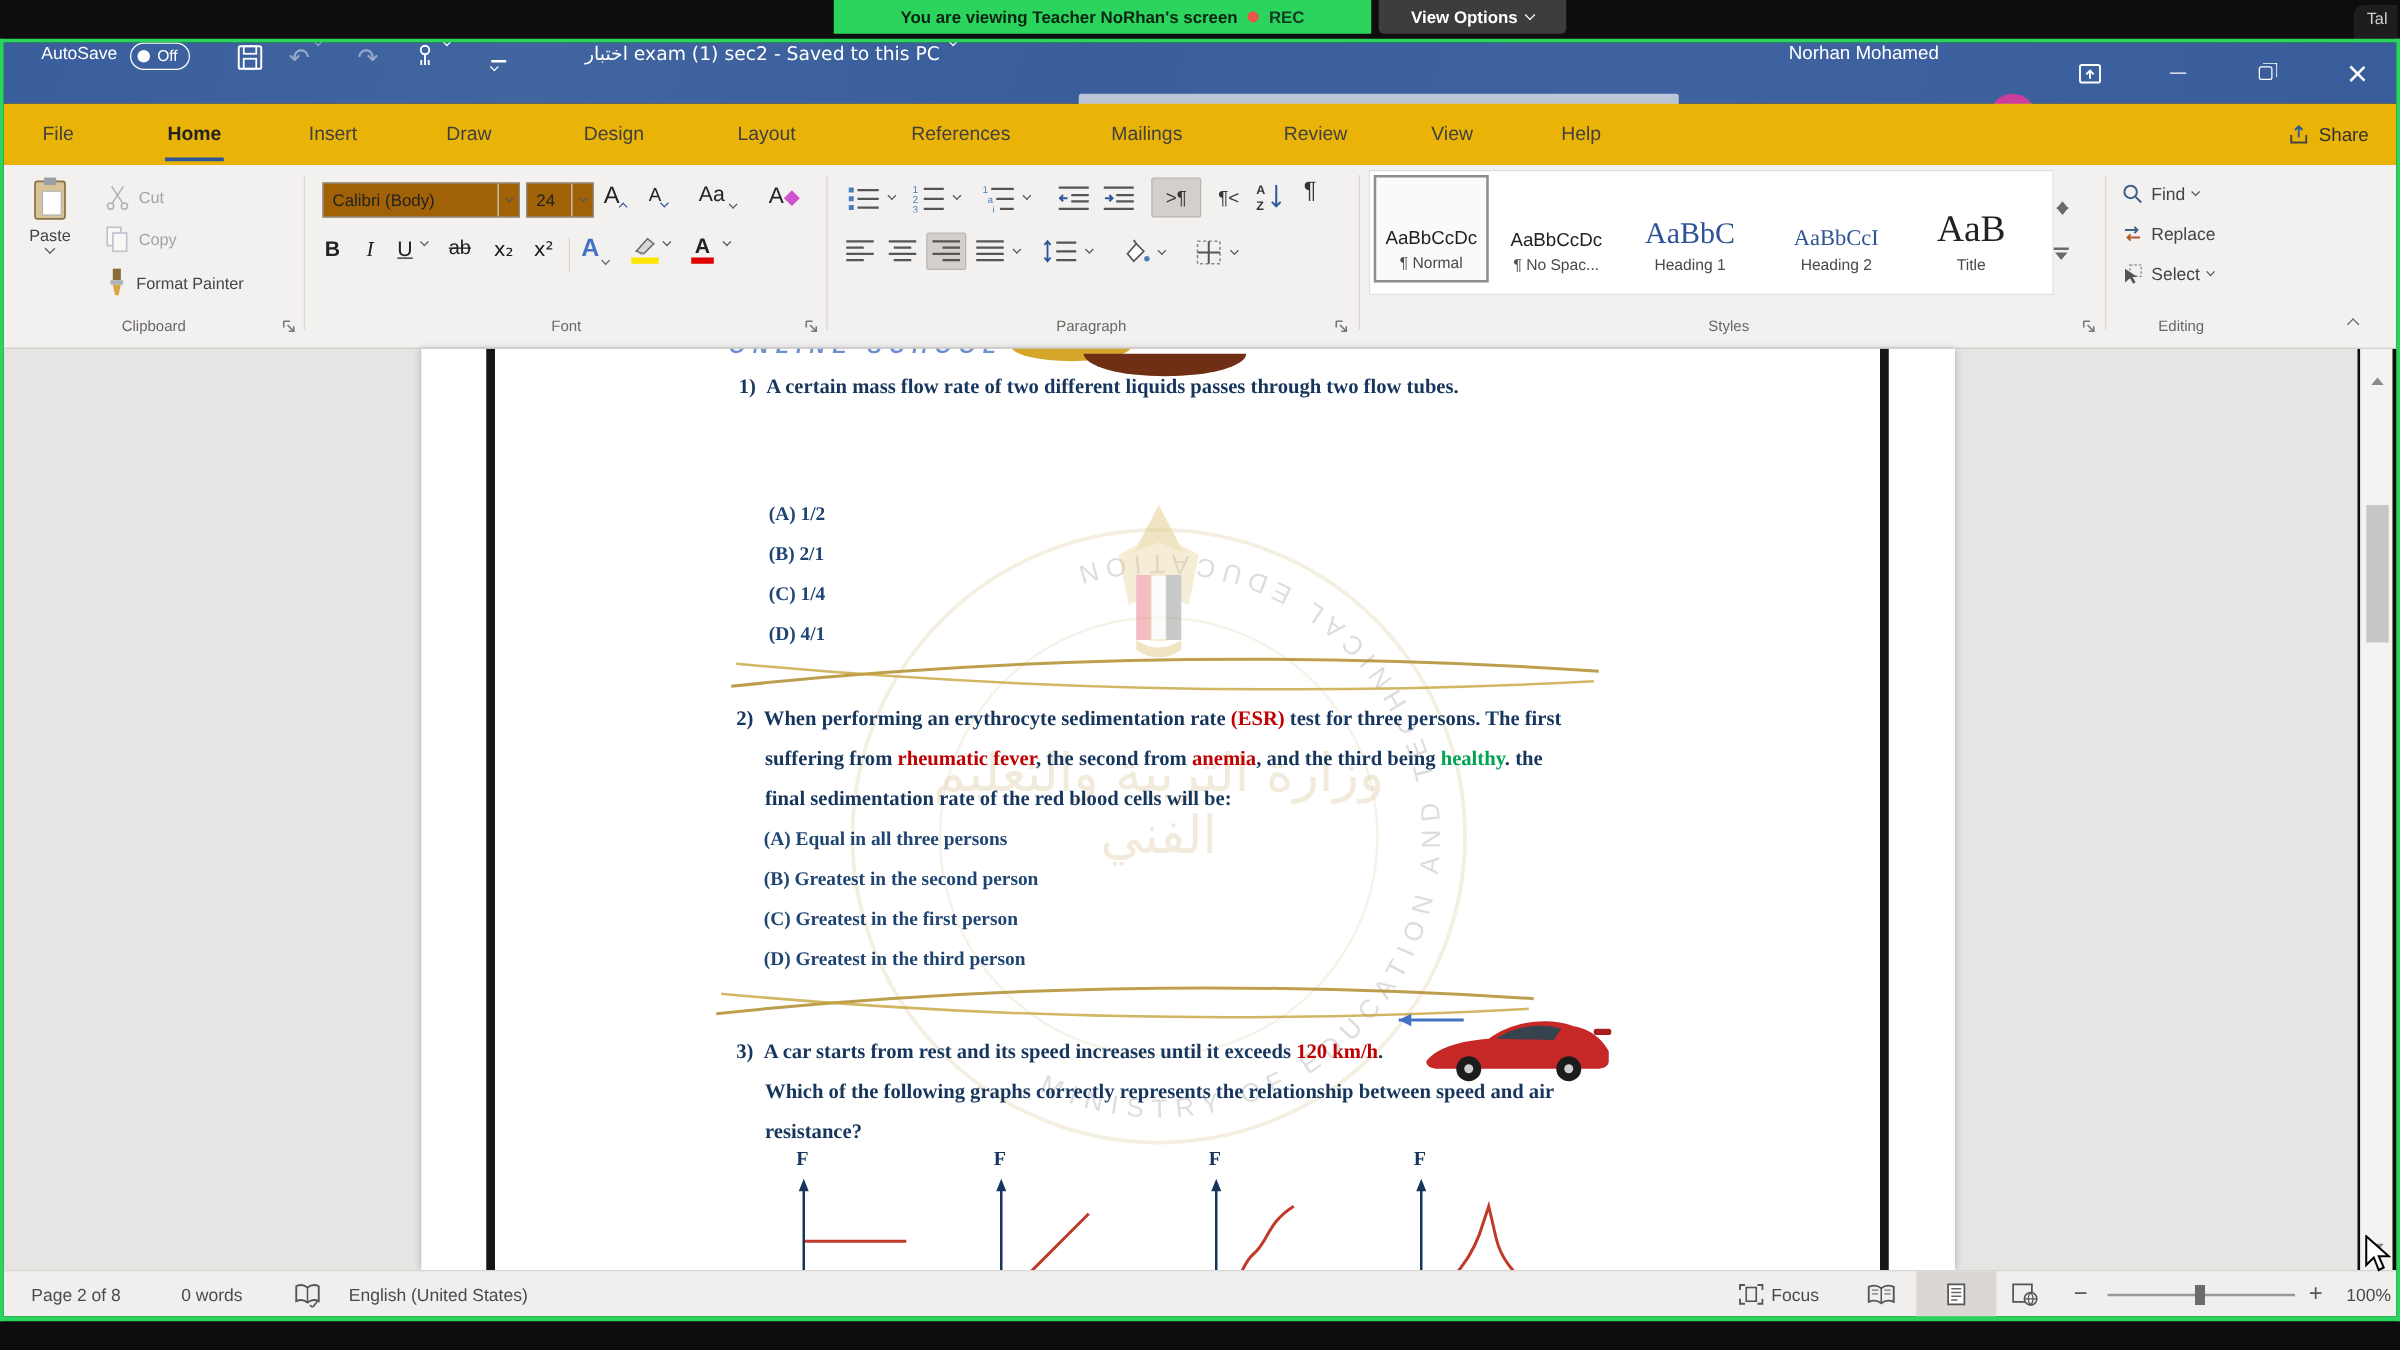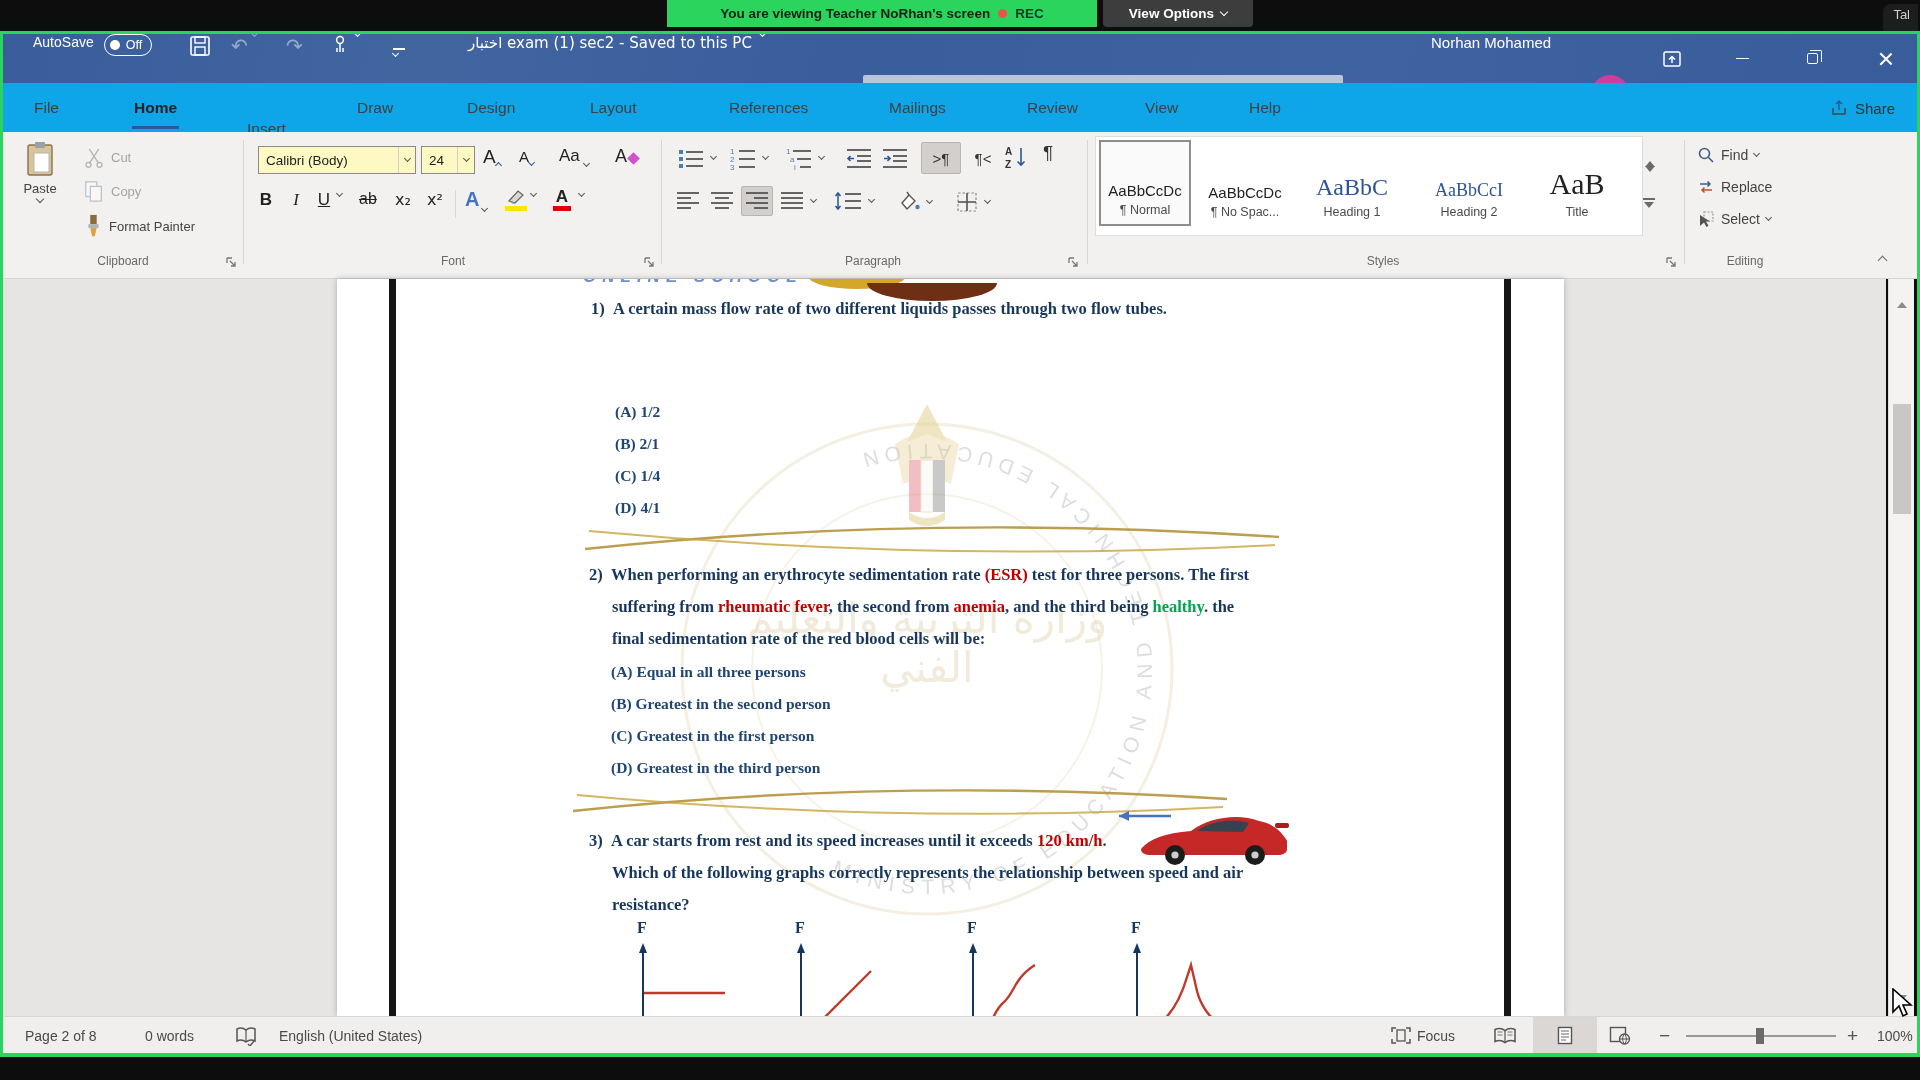--- a/index.html
+++ b/index.html
@@ -39,36 +39,36 @@
             color:#fff; font-size:13px; font-weight:bold; display:flex; align-items:center; justify-content:center; }
   .wbtn { top:0; height:49px; width:42px; display:flex; align-items:center; justify-content:center; }
   .restore-box { width:11px; height:11px; border:1.4px solid #fff; border-radius:2px; position:relative; }
   .restore-box:before { content:""; position:absolute; left:2px; top:-4px; width:11px; height:11px;
                         border:1.4px solid #fff; border-left:none; border-bottom:none; border-radius:0 2px 0 0; }
   .close-x { position:relative; width:14px; height:14px; }
   .close-x:before,.close-x:after { content:""; position:absolute; left:6px; top:-1px; width:1.6px; height:16px; background:#fff; }
   .close-x:before { transform:rotate(45deg);} .close-x:after { transform:rotate(-45deg);}
 
   
-  .tabrow { left:3px; top:83px; width:1914px; height:49px; background:#0ea5e9; }
+  .tabrow { left:3px; top:83px; width:1914px; height:49px; background:#eab308; }
   .rtab { position:absolute; top:0; height:49px; display:flex; align-items:center; font-size:15.5px; color:#41403e; padding:0 4px; }
   .rtab.active { font-weight:bold; color:#222; }
   .rtab.active:after { content:""; position:absolute; left:2px; right:2px; bottom:3px; height:3px; background:#2b579a; }
   .sharebtn { position:absolute; right:22px; top:9px; height:32px; display:flex; align-items:center; gap:7px;
               font-size:15px; color:#333; }
 
   
   .ribbon { left:3px; top:132px; width:1914px; height:147px; background:#f3f1f0; border-bottom:1px solid #d6d3d1; }
   .gsep { position:absolute; top:8px; width:1px; height:124px; background:#d9d6d3; }
   .glabel { position:absolute; top:122px; font-size:12px; color:#6a6866; width:120px; text-align:center; }
   .launcher { position:absolute; top:122px; width:14px; height:14px; }
   .rbtn-lbl { font-size:13px; color:#444; }
   .smallbtn { position:absolute; display:flex; align-items:center; gap:6px; color:#444; font-size:13px; }
   .selbox { background:#d2cfcc; border:1px solid #b9b6b2; border-radius:2px; }
-  .combo { position:absolute; background:#fef9c3; border:1px solid #8c8a88; display:flex; align-items:center;
+  .combo { position:absolute; background:#a16207; border:1px solid #8c8a88; display:flex; align-items:center;
            font-size:13.5px; color:#222; padding-left:7px; }
   .combo .dd { margin-left:auto; width:17px; height:100%; display:flex; align-items:center; justify-content:center; border-left:1px solid #d0d0d0; color:#555; }
   .fbtn { position:absolute; display:flex; align-items:flex-end; justify-content:center; color:#222; }
   .stylechip { position:absolute; top:8px; width:92px; height:86px; display:flex; flex-direction:column;
                align-items:center; justify-content:flex-end; padding-bottom:7px; }
   .stylechip .sample { color:#222; }
   .stylechip .sname { font-size:12.5px; color:#4a4a4a; margin-top:4px; white-space:nowrap; }
   .chip-sel { border:2px solid #8f8d8b; background:#fbfafa; }
   .tri-up { width:0;height:0;border-left:5px solid transparent;border-right:5px solid transparent;border-bottom:6px solid #6a6a6a; }
   .tri-dn { width:0;height:0;border-left:5px solid transparent;border-right:5px solid transparent;border-top:6px solid #6a6a6a; }
@@ -182,21 +182,21 @@
     </div>
   </div>
 
   <div class="ab tabrow">
     <div class="rtab" style="left:27px;">
         <span>File</span>
       </div>
     <div class="rtab active" style="left:127px;">
         <span>Home</span>
       </div>
-    <div class="rtab" style="left:240px;margin-top:21px;">
+    <div class="rtab" style="left:240px;">
         <span>Insert</span>
       </div>
     <div class="rtab" style="left:350px;">
         <span>Draw</span>
       </div>
     <div class="rtab" style="left:460px;">
         <span>Design</span>
       </div>
     <div class="rtab" style="left:583px;">
         <span>Layout</span>

